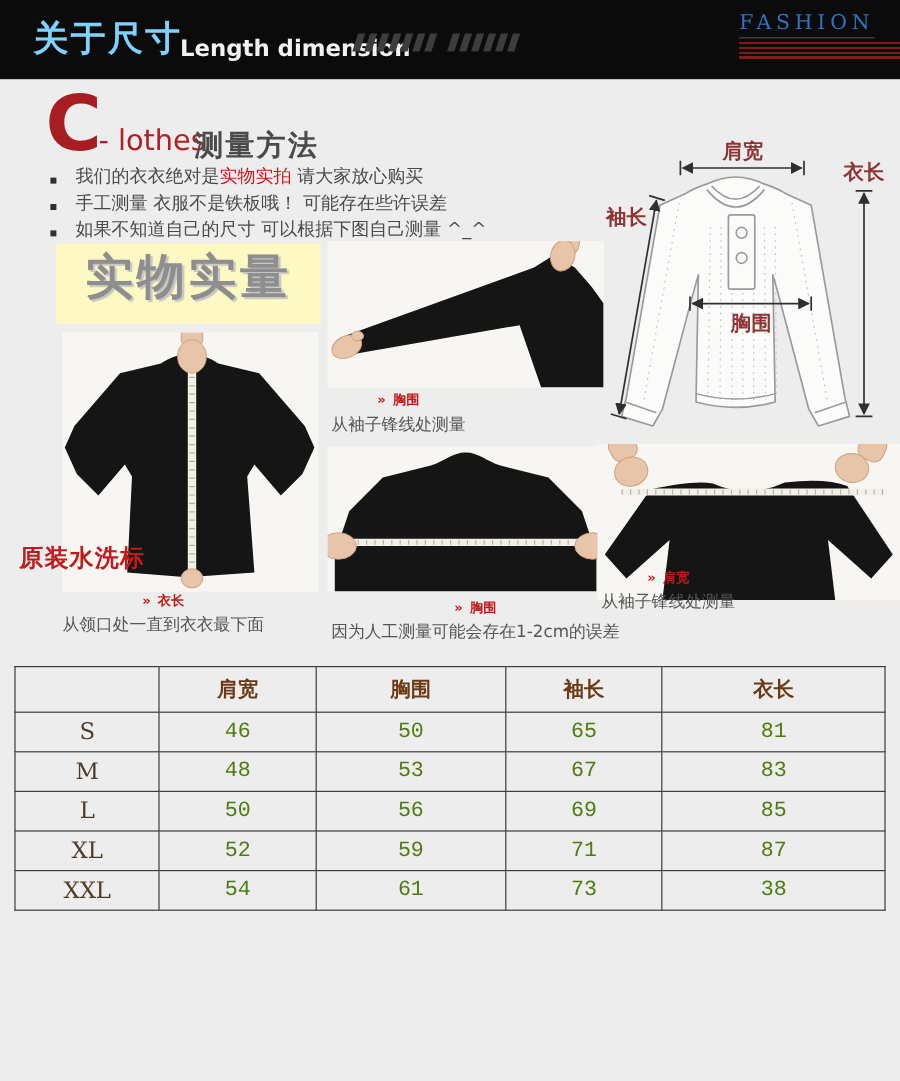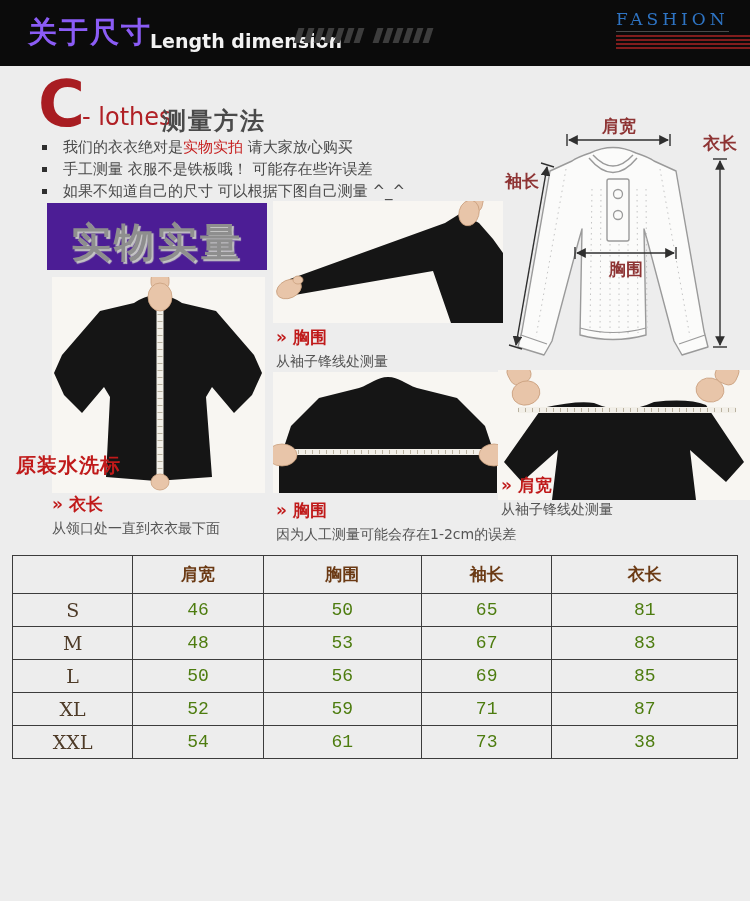--- a/index.html
+++ b/index.html
@@ -1,55 +1,55 @@
 <!DOCTYPE html>
 <html><head>
 <meta charset="utf-8">
 <style>
   html,body{margin:0;padding:0;}
   .page{position:relative;width:750px;height:901px;background:#ededed;overflow:hidden;
         font-family:"DejaVu Sans","Liberation Sans",sans-serif;}
 
   
   .banner{position:absolute;left:0;top:0;width:750px;height:66px;background:#0b0b0b;}
-  .banner-cn{position:absolute;left:28px;top:13px;font-size:29px;font-weight:bold;color:#8b5cf6;letter-spacing:2px;font-family:Liberation Mono, monospace;}
+  .banner-cn{position:absolute;left:28px;top:13px;font-size:29px;font-weight:bold;color:#7dd3fc;letter-spacing:2px;font-family:Liberation Mono, monospace;}
   .banner-en{position:absolute;left:150px;top:30px;font-size:19px;font-weight:600;color:#f2f2f2;}
   .ticks{position:absolute;left:296px;top:28px;display:flex;}
   .tick{width:6px;height:15px;background:#3d3d3d;transform:skewX(-18deg);margin-right:4px;}
   .tick:nth-child(8){margin-left:9px;}
   .fashion{position:absolute;left:576px;top:9px;width:148px;margin-left:40px;}
   .fashion-word{font-family:"DejaVu Serif","Liberation Serif",serif;font-size:17px;letter-spacing:4px;
                 color:#2e74c4;border-bottom:1px solid #4a4a4a;padding-bottom:2px;display:inline-block;}
   .fashion-fineprint{margin-top:3px;width:146px;height:15px;
         background:repeating-linear-gradient(to bottom, rgba(150,32,32,.85) 0 2px, transparent 2px 4px);}
 
   
   .initial{position:absolute;left:38px;top:72px;font-size:64px;font-weight:bold;color:#a81d22;line-height:1;}
   .suffix{position:absolute;left:82px;top:103px;font-size:24px;font-weight:normal;color:#b02025;}
   .intro-title{position:absolute;left:162px;top:105px;font-size:24px;font-weight:600;color:#4a4a4a;letter-spacing:2px;}
   .bullets{position:absolute;left:42px;top:140px;width:440px;list-style:none;margin:0;padding:0;}
-  .bullets li{display:flex;align-items:flex-start;margin-bottom:7px;font-size:15px;color:#4a4a4a;line-height:1;}
+  .bullets li{display:flex;align-items:center;margin-bottom:7px;font-size:15px;color:#4a4a4a;line-height:1;}
   .sq{flex:0 0 auto;width:5px;height:5px;background:#2f2f2f;margin:5px 16px 0 0;}
   .hl{color:#c61d1d;}
 
   
-  .stamp-box{position:absolute;left:47px;top:203px;width:220px;height:67px;background:#4c1d95;
-             display:flex;align-items:flex-end;justify-content:center;}
+  .stamp-box{position:absolute;left:47px;top:203px;width:220px;height:67px;background:#fef9c3;
+             display:flex;align-items:flex-start;justify-content:center;}
   .stamp{font-size:40px;font-weight:900;color:#8e8e8e;letter-spacing:3px;
          text-shadow:2px 2px 1px #c4c4c4;}
   .photo{position:absolute;background:#f8f6f2;}
   .photo svg{display:block;}
   .photo-length{left:52px;top:277px;width:213px;height:216px;}
   .photo-sleeve{left:273px;top:201px;width:230px;height:122px;}
   .photo-chest{left:273px;top:372px;width:230px;height:121px;}
   .photo-shoulder{left:498px;top:370px;width:252px;height:130px;}
   .watermark{position:absolute;left:16px;top:452px;font-size:20px;font-weight:bold;color:#c01a1a;letter-spacing:1px;z-index:3;}
 
   .cap{position:absolute;white-space:nowrap;}
-  .cap .t{font-size:17px;font-weight:bold;color:#c01a1a;}
+  .cap .t{font-size:11px;font-weight:bold;color:#c01a1a;text-align:center;}
   .cap .t .g{margin-right:6px;}
   .cap .d{margin-top:4px;font-size:14px;color:#555555;}
   .cap1{left:52px;top:493px;}
   .cap2{left:276px;top:326px;}
   .cap3{left:276px;top:499px;}
   .cap4{left:501px;top:474px;}
 
   
   .diagram{position:absolute;left:498px;top:95px;width:252px;height:272px;}
   .diagram text{font-size:17px;font-weight:bold;fill:#8e3434;font-family:"DejaVu Sans","Liberation Sans",sans-serif;}

